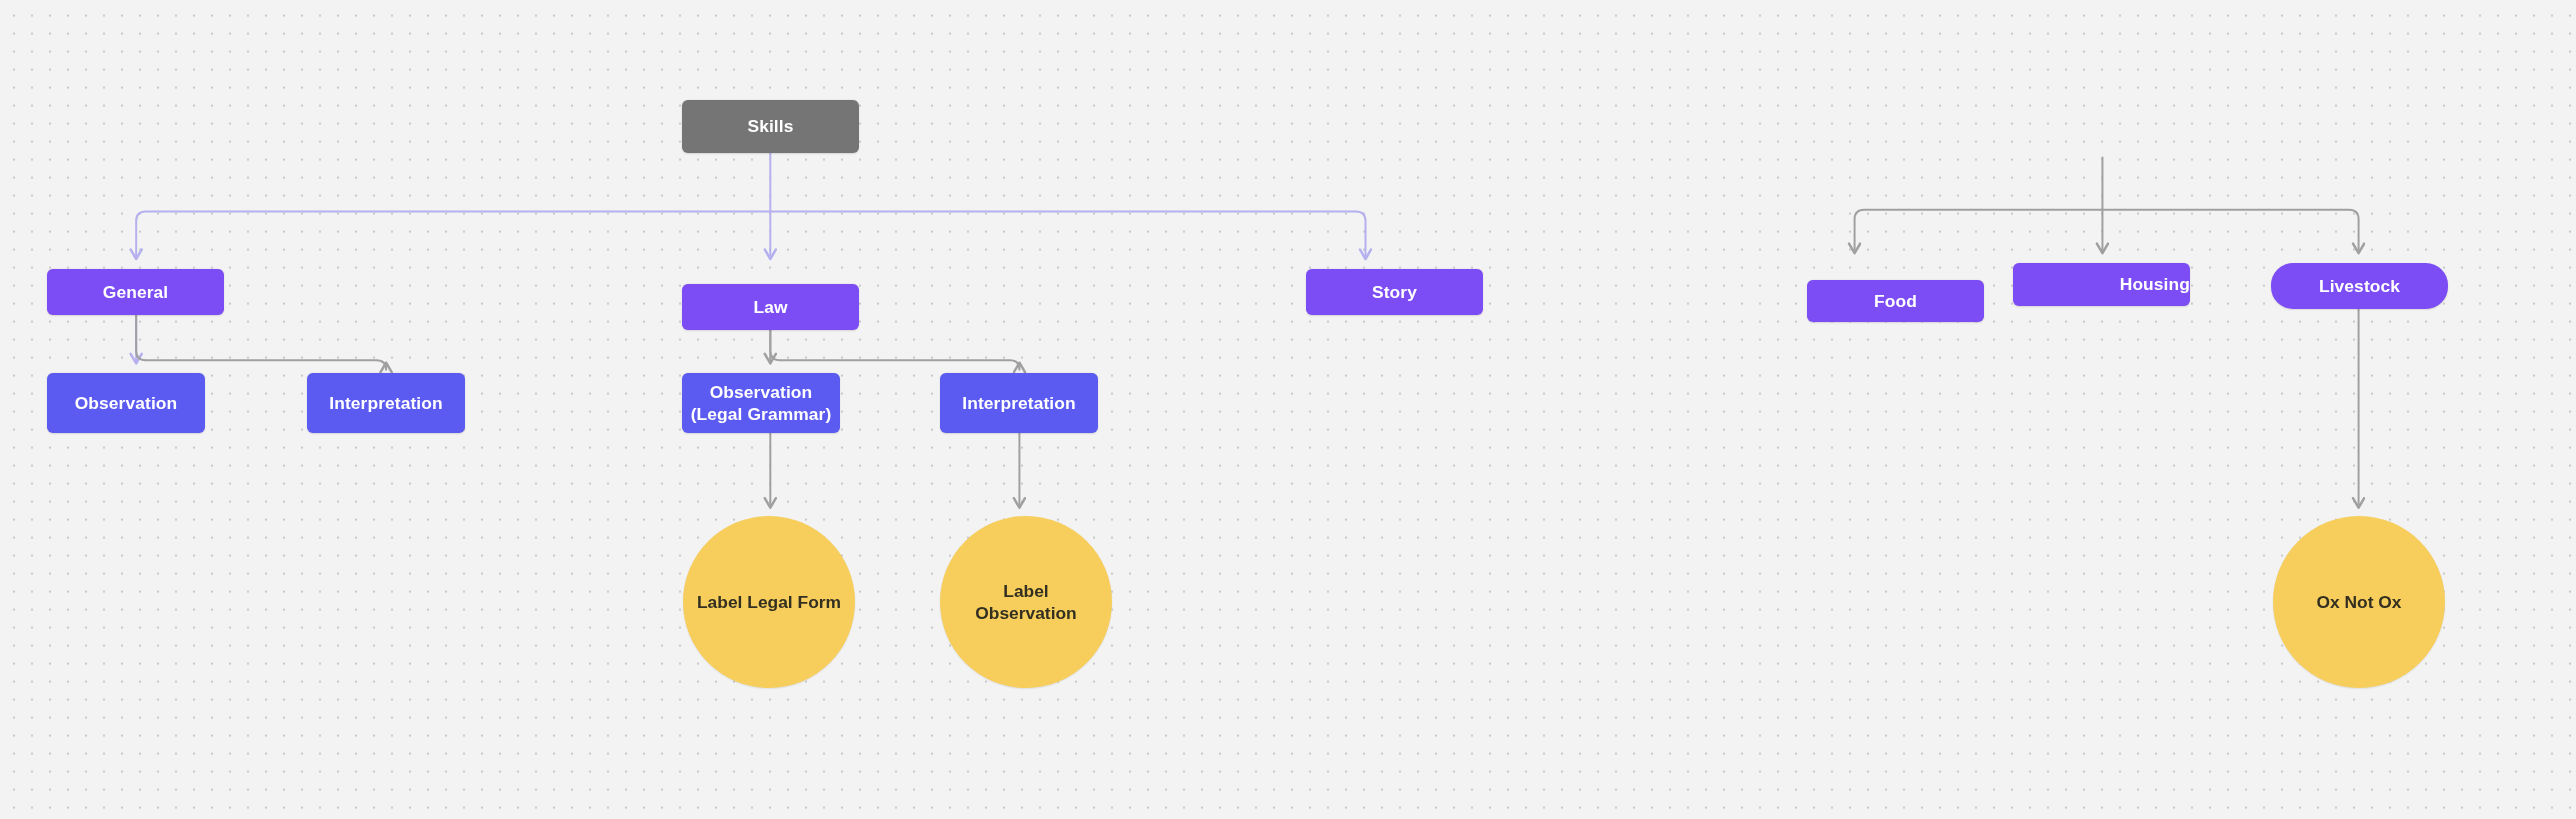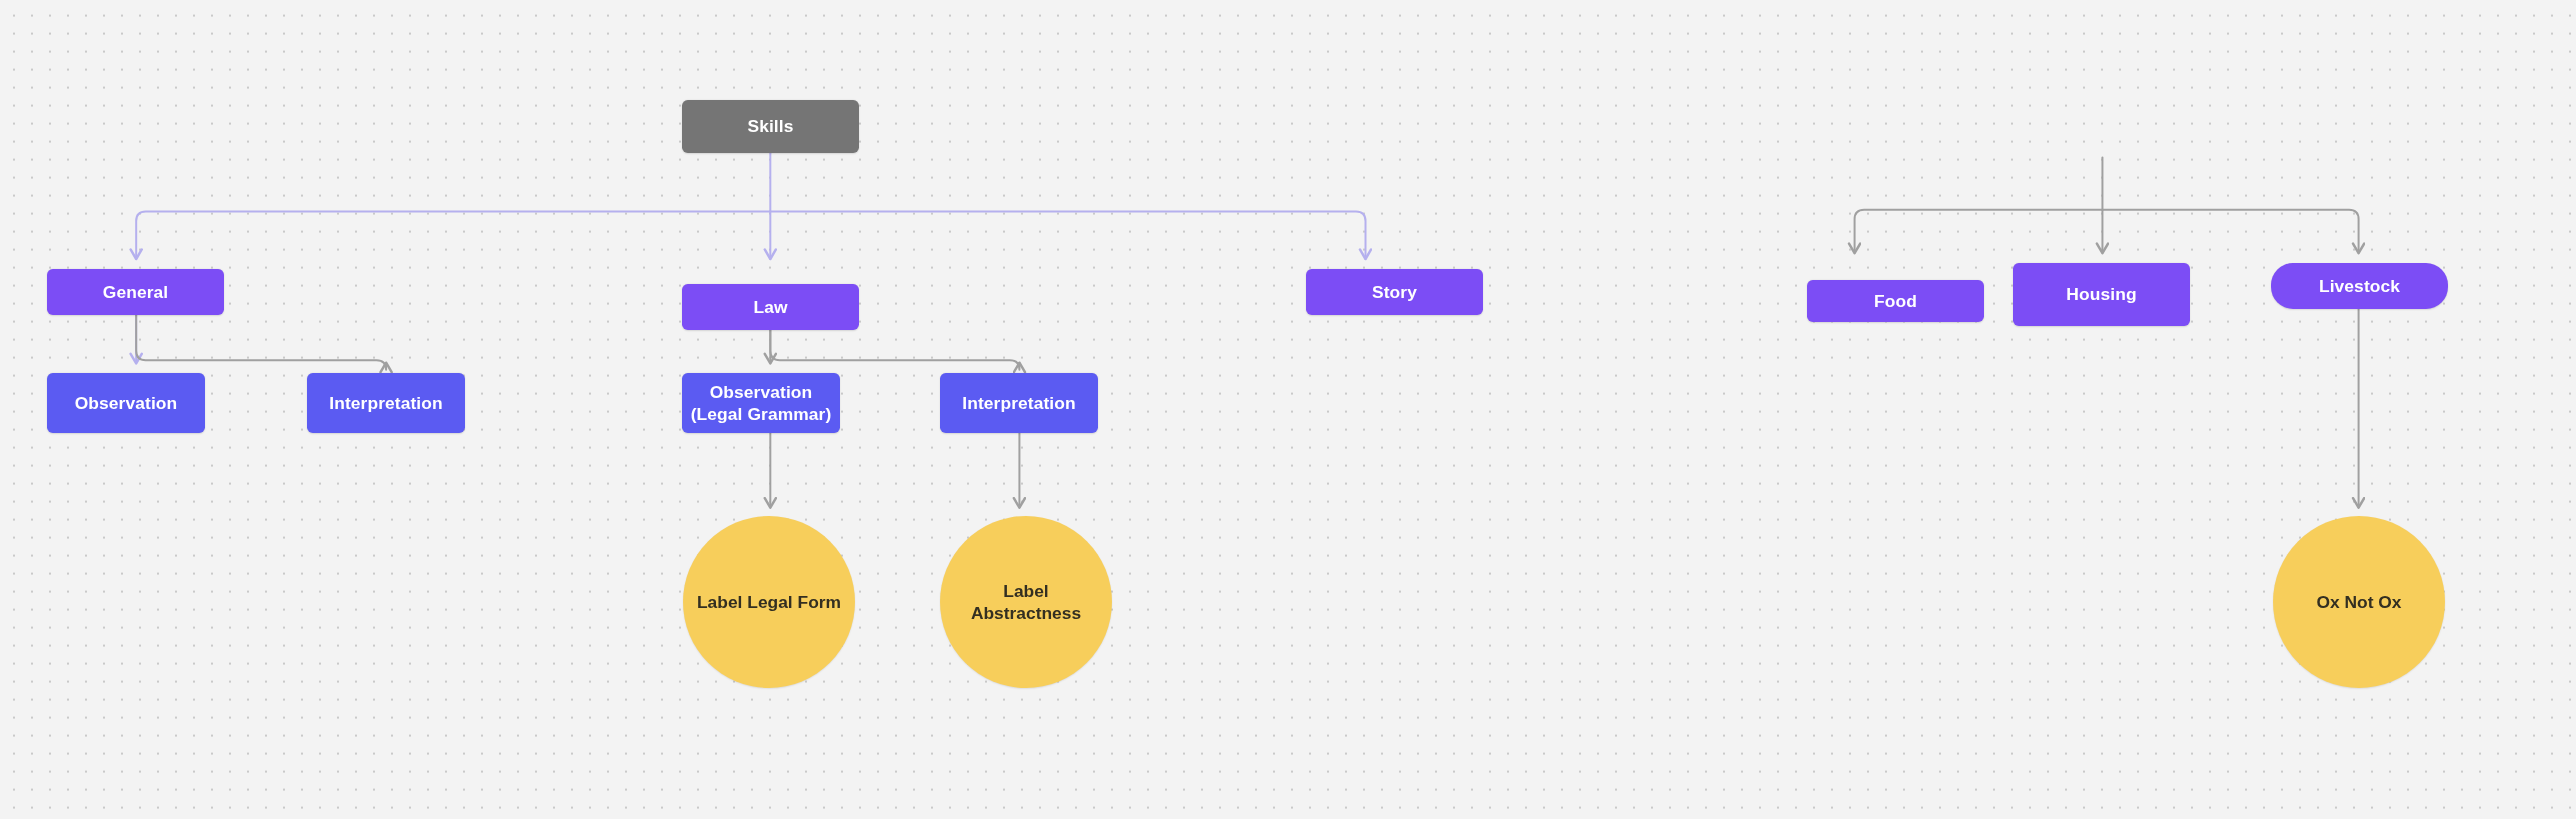--- a/index.html
+++ b/index.html
@@ -131,21 +131,21 @@
   </div>
 
   <div class="node node-rect node-l2" style="left:1306px; top:269px; width:177px; height:46px;">
     <span>Story</span>
   </div>
 
   <div class="node node-rect node-l2" style="left:1767px; top:280px; width:177px; height:42px;margin-left:40px;">
     <span>Food</span>
   </div>
 
-  <div class="node node-rect node-l2" style="left:2013px; top:263px; width:177px; height:63px;">
+  <div class="node node-rect node-l2" style="left:2013px; top:263px; width:177px; height:43px;justify-content:flex-end;">
     <span>Housing</span>
   </div>
 
   <div class="node node-rect node-l2" style="left:2271px; top:263px; width:177px; height:46px;border-radius:22px;">
     <span>Livestock</span>
   </div>
 
   <div class="node node-rect node-l3" style="left:47px; top:373px; width:158px; height:60px;">
     <span>Observation</span>
   </div>
@@ -162,21 +162,21 @@
   <div class="node node-rect node-l3" style="left:940px; top:373px; width:158px; height:60px;">
     <span>Interpretation</span>
   </div>
 
   <div class="node node-circle" style="left:683px; top:516px; width:172px; height:172px;">
     <span>Label Legal Form</span>
   </div>
 
   <div class="node node-circle" style="left:940px; top:516px; width:172px; height:172px;">
     <span>Label
-Abstractness</span>
+Observation</span>
   </div>
 
   <div class="node node-circle" style="left:2273px; top:516px; width:172px; height:172px;">
     <span>Ox Not Ox</span>
   </div>
 
 </div>
 
 
 </body></html>

